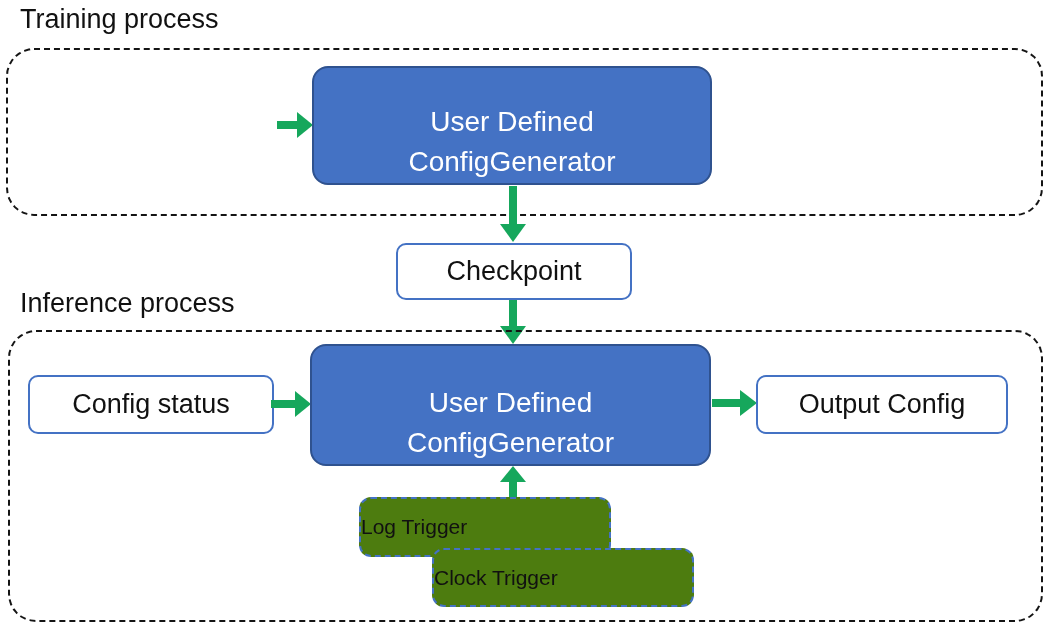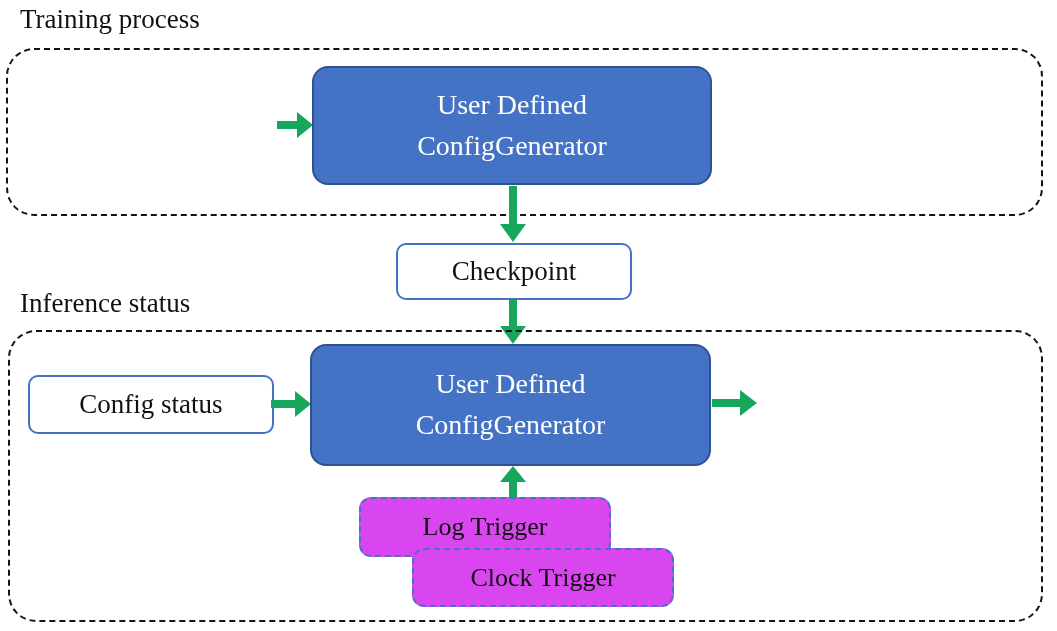--- a/index.html
+++ b/index.html
@@ -7,21 +7,20 @@
     padding: 0;
     background: #ffffff;
     font-family: "Liberation Sans", sans-serif;
   }
   .canvas {
     position: relative;
     width: 1047px;
     height: 631px;
     background: #ffffff;
     overflow: hidden;
-    font-family: Liberation Serif, serif;
   }
   .section-label {
     position: absolute;
     font-size: 27px;
     color: var(--text-dark);
     white-space: nowrap;
   }
   .dashed-region {
     position: absolute;
     border: 2px dashed var(--dash-black);
@@ -41,35 +40,34 @@
     white-space: nowrap;
   }
   .blue-box {
     position: absolute;
     background: var(--blue-fill);
     border: 2px solid var(--blue-border);
     border-radius: 16px;
     display: flex;
     flex-direction: column;
     align-items: center;
-    justify-content: center;
+    justify-content: flex-end;
     font-size: 28px;
     line-height: 1.45;
     color: var(--text-white);
     text-align: center;
   }
   .trigger-box {
     position: absolute;
-    background: #d946ef;
+    background: #4d7c0f;
     border: 2px dashed var(--outline-blue);
     border-radius: 12px;
     display: flex;
     align-items: center;
-    justify-content: center;
-    font-size: 26px;
+    font-size: 21px;
     color: var(--text-dark);
     white-space: nowrap;
   }
   .arrow {
     position: absolute;
     color: var(--arrow-green);
   }
   .arrow svg { display: block; }
 </style>
 </head>
@@ -105,21 +103,21 @@
     <span>Checkpoint</span>
   </div>
 
   <div class="arrow" style="left:500px; top:300px;">
     <svg width="26" height="44" viewBox="0 0 26 44">
       <rect x="9" y="0" width="8" height="27" fill="currentColor"></rect>
       <polygon points="0,26 26,26 13,44" fill="currentColor"></polygon>
     </svg>
   </div>
 
-  <div class="section-label" style="left:20px; top:288px;">Inference status</div>
+  <div class="section-label" style="left:20px; top:288px;">Inference process</div>
 
   <div class="dashed-region" style="left:8px; top:330px; width:1031px; height:288px;"></div>
 
   <div class="white-box" style="left:28px; top:375px; width:242px; height:55px;">
     <span>Config status</span>
   </div>
 
   <div class="arrow" style="left:271px; top:391px;">
     <svg width="40" height="26" viewBox="0 0 40 26">
       <rect x="0" y="9" width="25" height="8" fill="currentColor"></rect>
@@ -132,29 +130,32 @@
     <span>ConfigGenerator</span>
   </div>
 
   <div class="arrow" style="left:712px; top:390px;">
     <svg width="45" height="26" viewBox="0 0 45 26">
       <rect x="0" y="9" width="29" height="8" fill="currentColor"></rect>
       <polygon points="28,0 45,13 28,26" fill="currentColor"></polygon>
     </svg>
   </div>
 
+  <div class="white-box" style="left:756px; top:375px; width:248px; height:55px;">
+    <span>Output Config</span>
+  </div>
 
   <div class="arrow" style="left:500px; top:466px;">
     <svg width="26" height="32" viewBox="0 0 26 32">
       <polygon points="13,0 26,16 0,16" fill="currentColor"></polygon>
       <rect x="9" y="15" width="8" height="17" fill="currentColor"></rect>
     </svg>
   </div>
 
   <div class="trigger-box" style="left:359px; top:497px; width:248px; height:56px; z-index:1;">
     <span>Log Trigger</span>
   </div>
 
-  <div class="trigger-box" style="left:412px; top:548px; width:258px; height:55px; z-index:2;">
+  <div class="trigger-box" style="left:432px; top:548px; width:258px; height:55px; z-index:2;">
     <span>Clock Trigger</span>
   </div>
 
 </div>
 
 </body></html>

